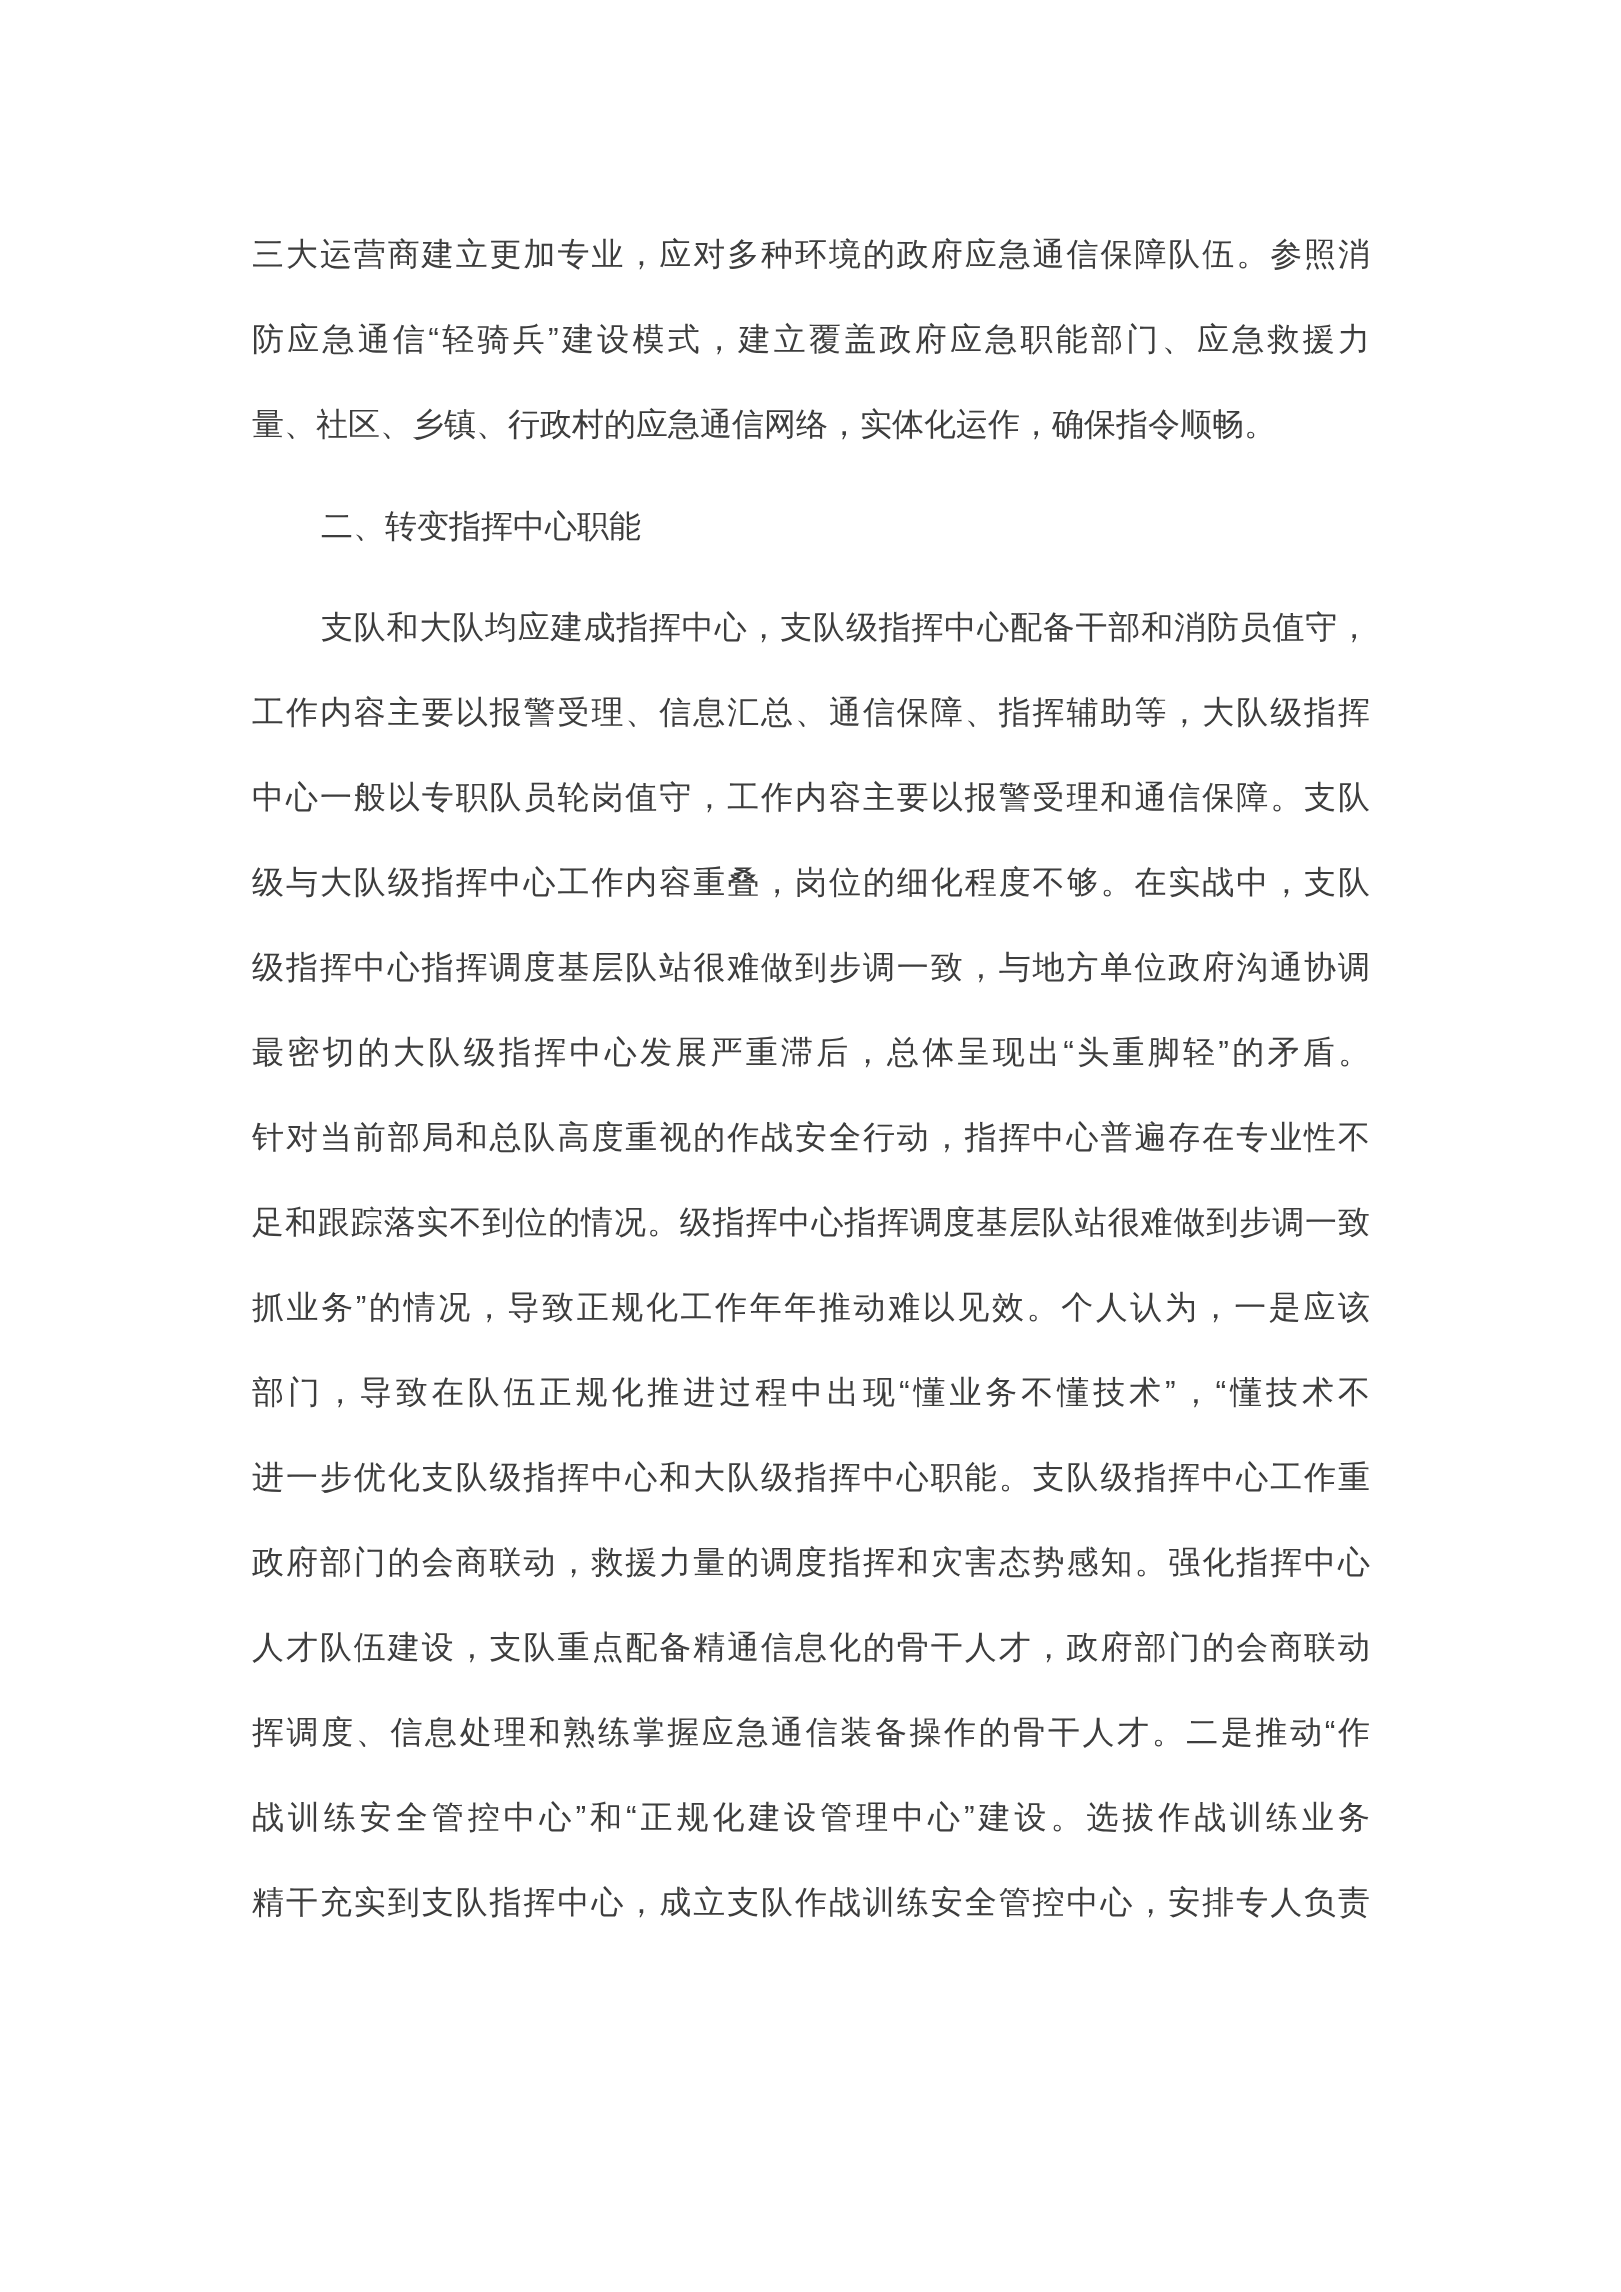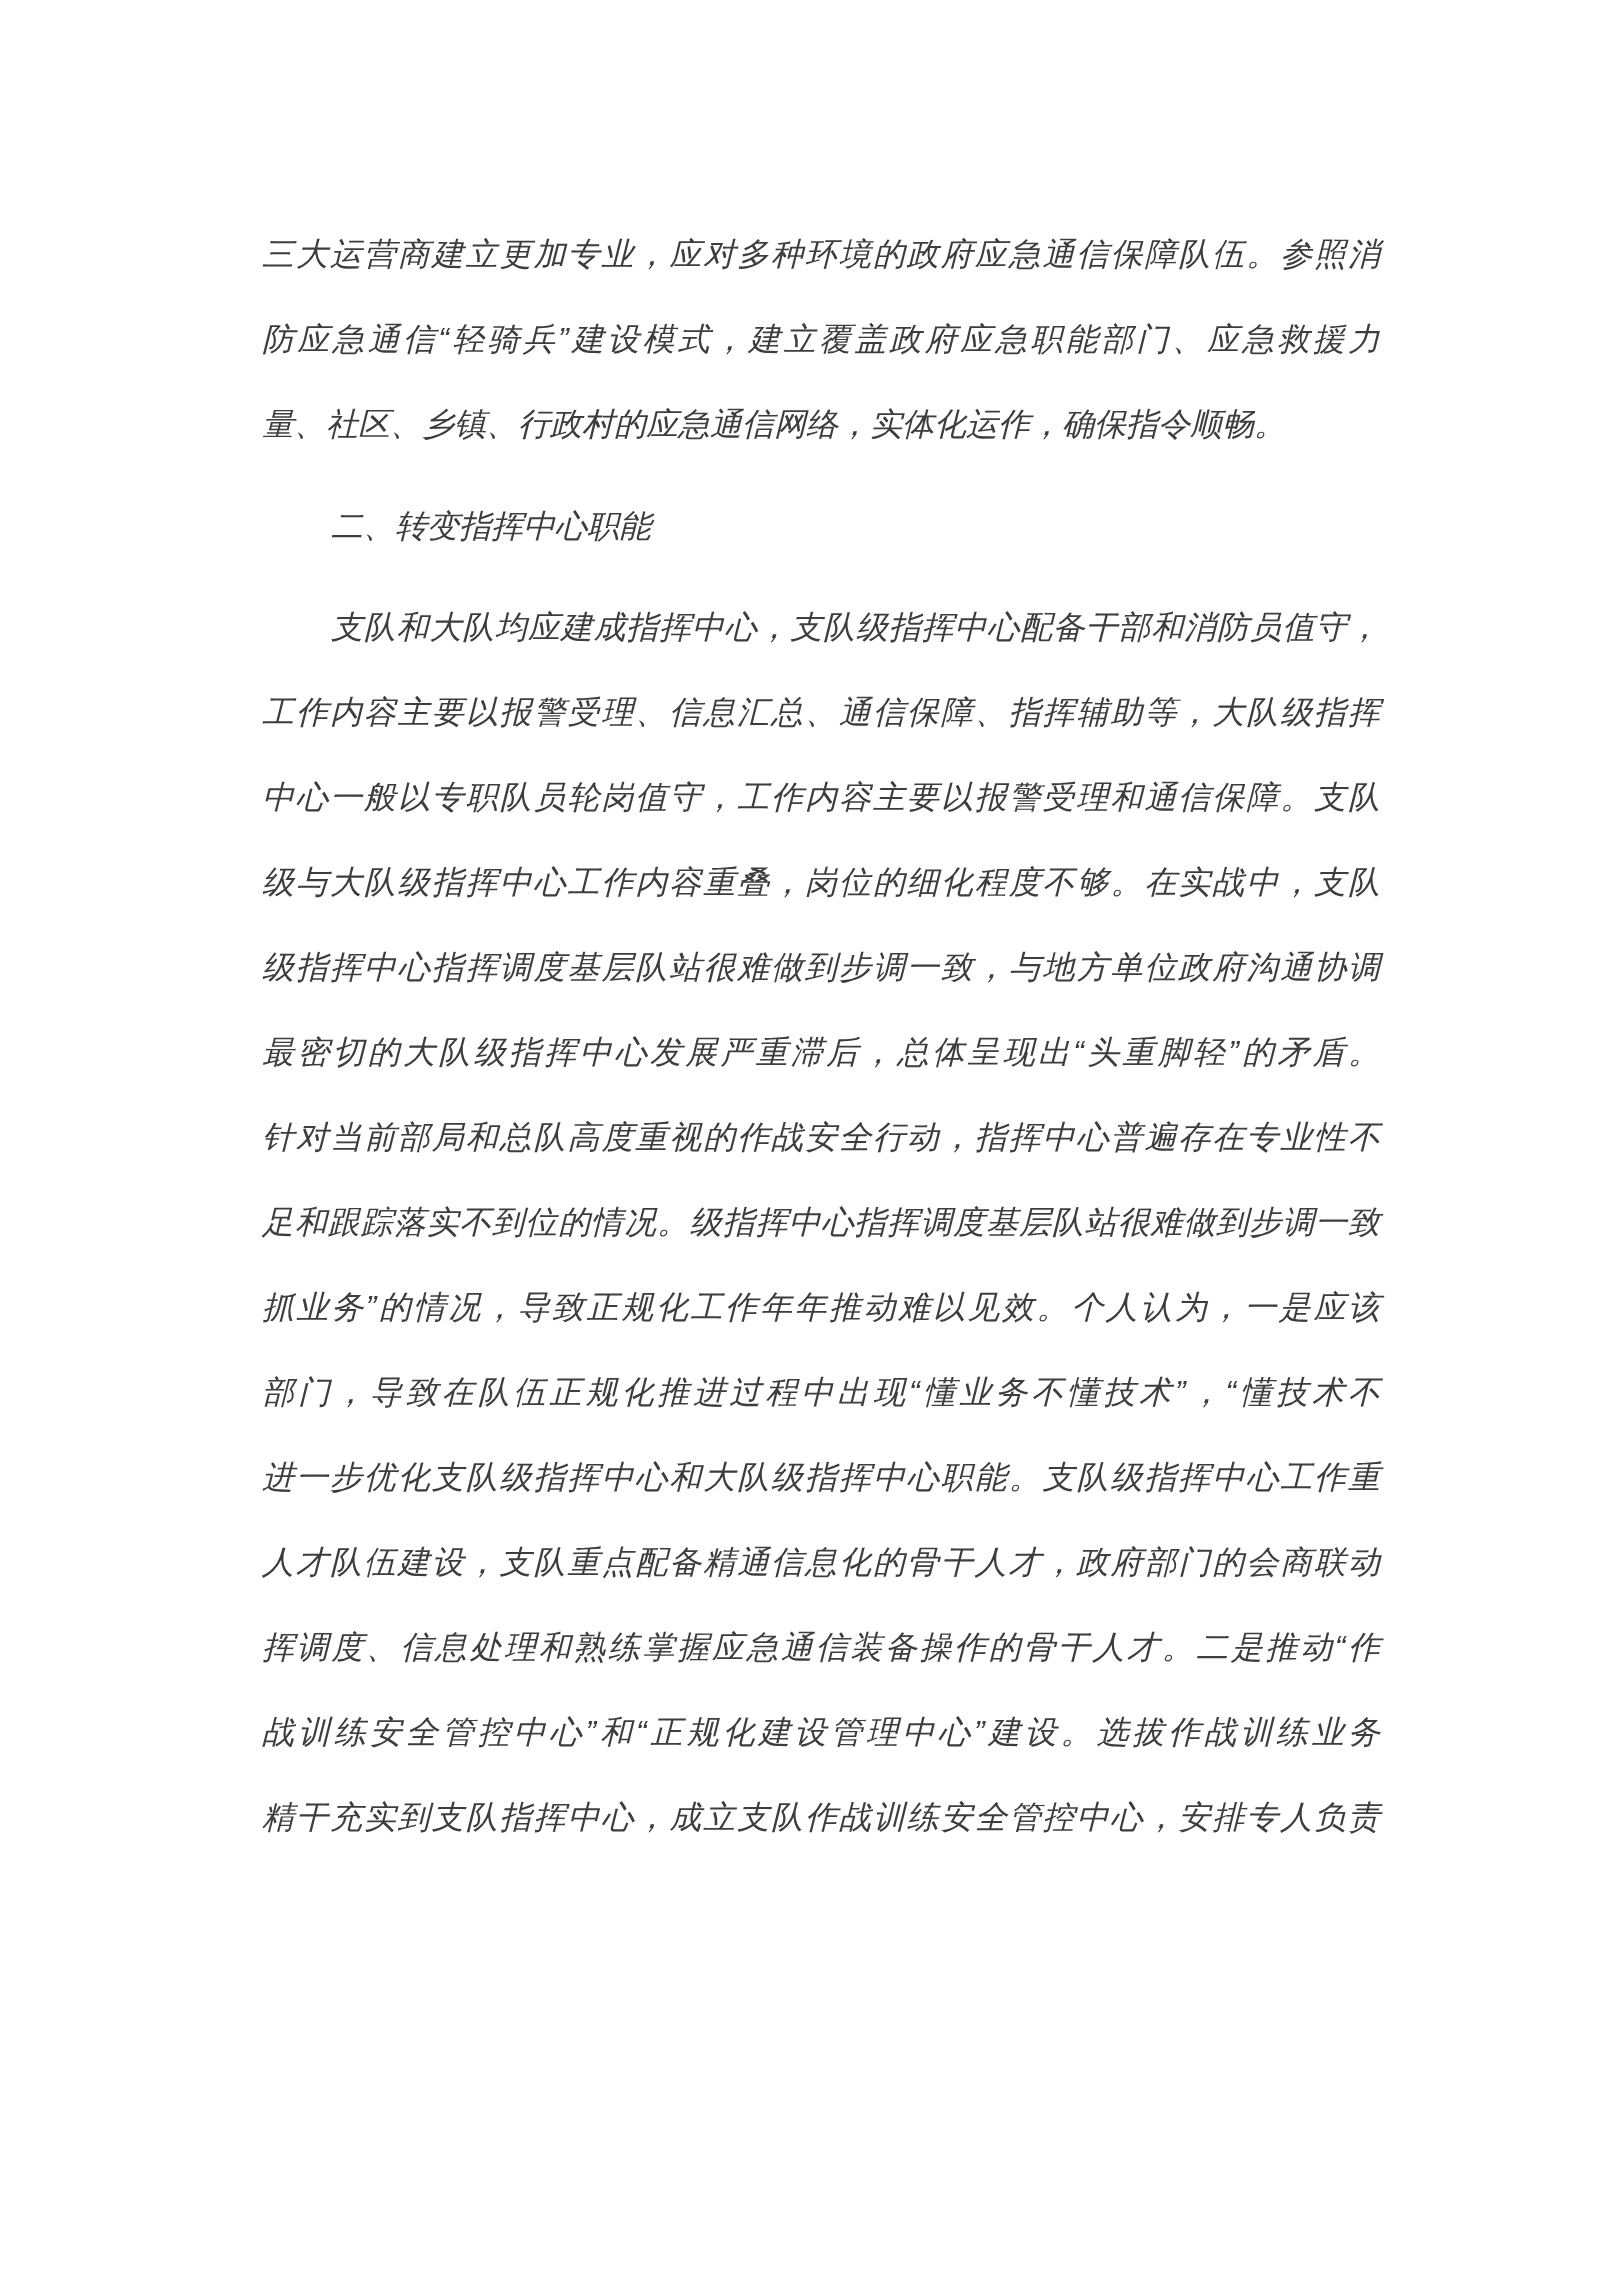--- a/index.html
+++ b/index.html
@@ -11,26 +11,25 @@
   .page {
     position: relative;
     width: 1621px;
     height: 2293px;
     background: var(--page-bg);
     overflow: hidden;
     font-family: "Liberation Sans", "DejaVu Sans", sans-serif;
   }
   .content {
     position: absolute;
-    left: 262px;
+    left: 252px;
     top: 212px;
     width: 1118px;
     color: var(--text-color);
     font-size: 32px;
-    font-style: italic;
   }
   .block { margin: 0; }
   .block.heading { margin: 16.7px 0; }
   .line {
     height: 85px;
     line-height: 85px;
     text-align: justify;
     text-align-last: justify;
     text-justify: inter-character;
     overflow: visible;
@@ -65,20 +64,21 @@
         <div class="line">工作内容主要以报警受理、信息汇总、通信保障、指挥辅助等，大队级指挥</div>
         <div class="line">中心一般以专职队员轮岗值守，工作内容主要以报警受理和通信保障。支队</div>
         <div class="line">级与大队级指挥中心工作内容重叠，岗位的细化程度不够。在实战中，支队</div>
         <div class="line">级指挥中心指挥调度基层队站很难做到步调一致，与地方单位政府沟通协调</div>
         <div class="line">最密切的大队级指挥中心发展严重滞后，总体呈现出“头重脚轻”的矛盾。</div>
         <div class="line">针对当前部局和总队高度重视的作战安全行动，指挥中心普遍存在专业性不</div>
         <div class="line">足和跟踪落实不到位的情况。级指挥中心指挥调度基层队站很难做到步调一致</div>
         <div class="line">抓业务”的情况，导致正规化工作年年推动难以见效。个人认为，一是应该</div>
         <div class="line">部门，导致在队伍正规化推进过程中出现“懂业务不懂技术”，“懂技术不</div>
         <div class="line">进一步优化支队级指挥中心和大队级指挥中心职能。支队级指挥中心工作重</div>
+        <div class="line">政府部门的会商联动，救援力量的调度指挥和灾害态势感知。强化指挥中心</div>
         <div class="line">人才队伍建设，支队重点配备精通信息化的骨干人才，政府部门的会商联动</div>
         <div class="line">挥调度、信息处理和熟练掌握应急通信装备操作的骨干人才。二是推动“作</div>
         <div class="line">战训练安全管控中心”和“正规化建设管理中心”建设。选拔作战训练业务</div>
         <div class="line">精干充实到支队指挥中心，成立支队作战训练安全管控中心，安排专人负责</div>
       </div>
     </div>
 </div>
 
 
 </body></html>

